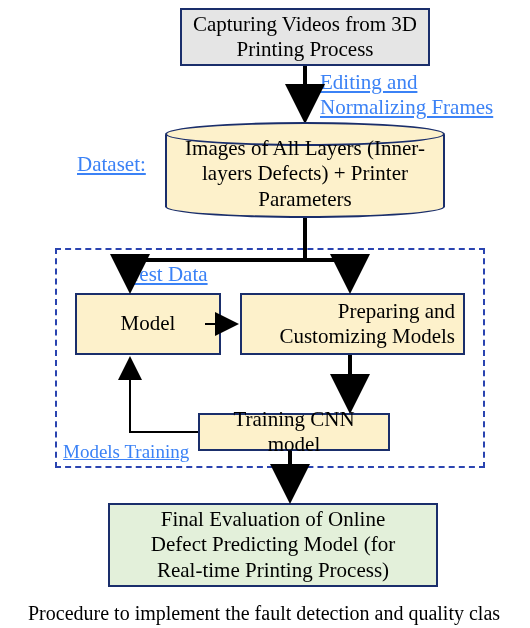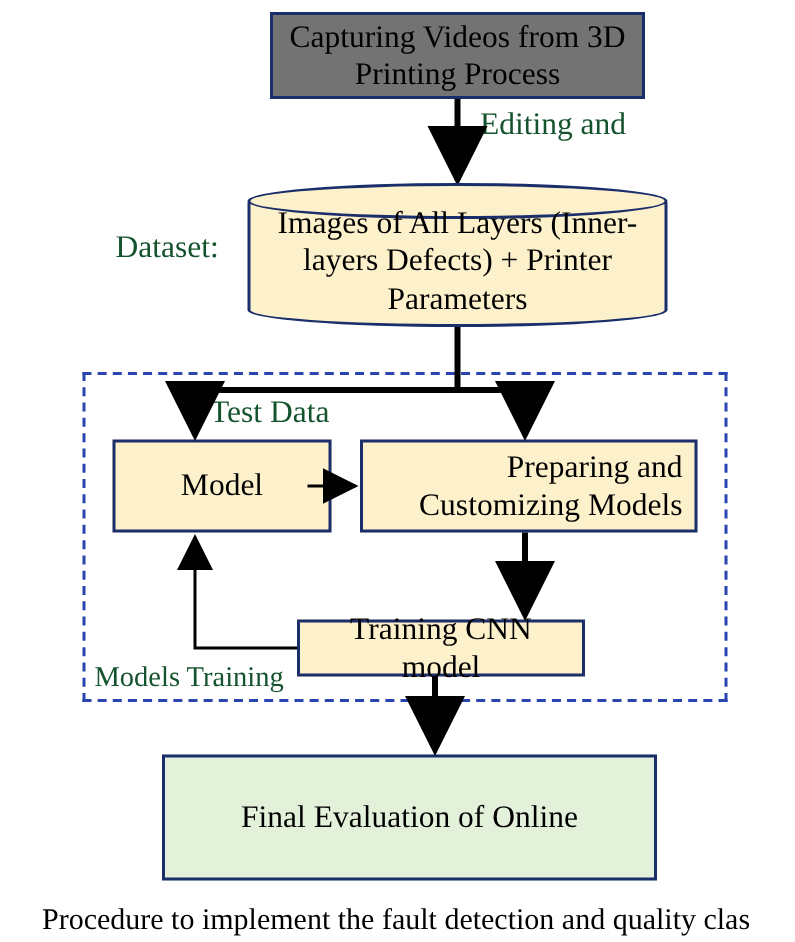--- a/index.html
+++ b/index.html
@@ -21,21 +21,21 @@
     position: absolute;
     border: 2px solid #1a2e6b;
     text-align: center;
     font-size: 21px;
     line-height: 1.2;
     display: flex;
     align-items: center;
     justify-content: center;
     padding: 4px 8px;
   }
-  .blue-box { background: #737373; }
+  .blue-box { background: #e5e5e5; }
   .yellow-box { background: #fdf1cb; }
   .green-box { background: #e3f0da; }
   .cylinder {
     position: absolute;
     display: flex;
     align-items: center;
     justify-content: center;
     text-align: center;
     font-size: 21px;
     line-height: 1.2;
@@ -65,21 +65,22 @@
     padding-top: 6px;
   }
   .dashed-container {
     position: absolute;
     border: 2px dashed #2a44b0;
     background: rgba(0,0,0,0);
   }
   .label {
     position: absolute;
     font-size: 21px;
-    color: #14532d;
+    color: #3b82f6;
+    text-decoration: underline;
   }
   .caption {
     position: absolute;
     font-size: 20px;
     color: #000;
   }
   svg.arrows {
     position: absolute;
     left: 0; top: 0;
     width: 530px;
@@ -91,50 +92,53 @@
 <body>
 
 <div class="canvas">
 
   <div class="box blue-box" style="left:180px; top:8px; width:250px; height:58px;">
     <span>Capturing Videos from 3D Printing Process</span>
   </div>
 
   <div class="label" style="left:320px; top:70px; width:200px;">
     <div>Editing and</div>
+    <div>Normalizing Frames</div>
   </div>
 
   <div class="label" style="left:77px; top:152px;">Dataset:</div>
 
   <div class="cylinder" style="left:165px; top:124px; width:280px; height:94px;">
     <span>Images of All Layers (Inner-layers Defects) + Printer Parameters</span>
   </div>
 
   <div class="dashed-container" style="left:55px; top:248px; width:430px; height:220px;"></div>
 
-  <div class="label" style="left:140px; top:262px;">Test Data</div>
+  <div class="label" style="left:128px; top:262px;">Test Data</div>
   <div class="label" style="left:350px; top:262px;margin-top:34px;">Train Data</div>
 
   <div class="box yellow-box" style="left:75px; top:293px; width:146px; height:62px; flex-direction:column;">
     <div>Model</div>
   </div>
 
   <div class="box yellow-box" style="left:240px; top:293px; width:225px; height:62px; flex-direction:column;align-items:flex-end;">
     <div>Preparing and</div>
     <div>Customizing Models</div>
   </div>
 
   <div class="box yellow-box" style="left:198px; top:413px; width:192px; height:38px;">
     <span>Training CNN model</span>
   </div>
 
   <div class="label" style="left:63px; top:441px; font-size:19px;">Models Training</div>
 
   <div class="box green-box" style="left:108px; top:503px; width:330px; height:84px; flex-direction:column;">
     <div>Final Evaluation of Online</div>
+    <div>Defect Predicting Model (for</div>
+    <div>Real-time Printing Process)</div>
   </div>
 
   <div class="caption" style="left:28px; top:602px; width:510px; white-space:nowrap; overflow:hidden;">Procedure to implement the fault detection and quality clas</div>
 
   <svg class="arrows">
     <defs>
       <marker id="ah" markerWidth="12" markerHeight="12" refX="9" refY="5" orient="auto">
         <path d="M0,0 L10,5 L0,10 Z" fill="#000"></path>
       </marker>
       <marker id="ah-thin" markerWidth="14" markerHeight="14" refX="11" refY="6" orient="auto">

